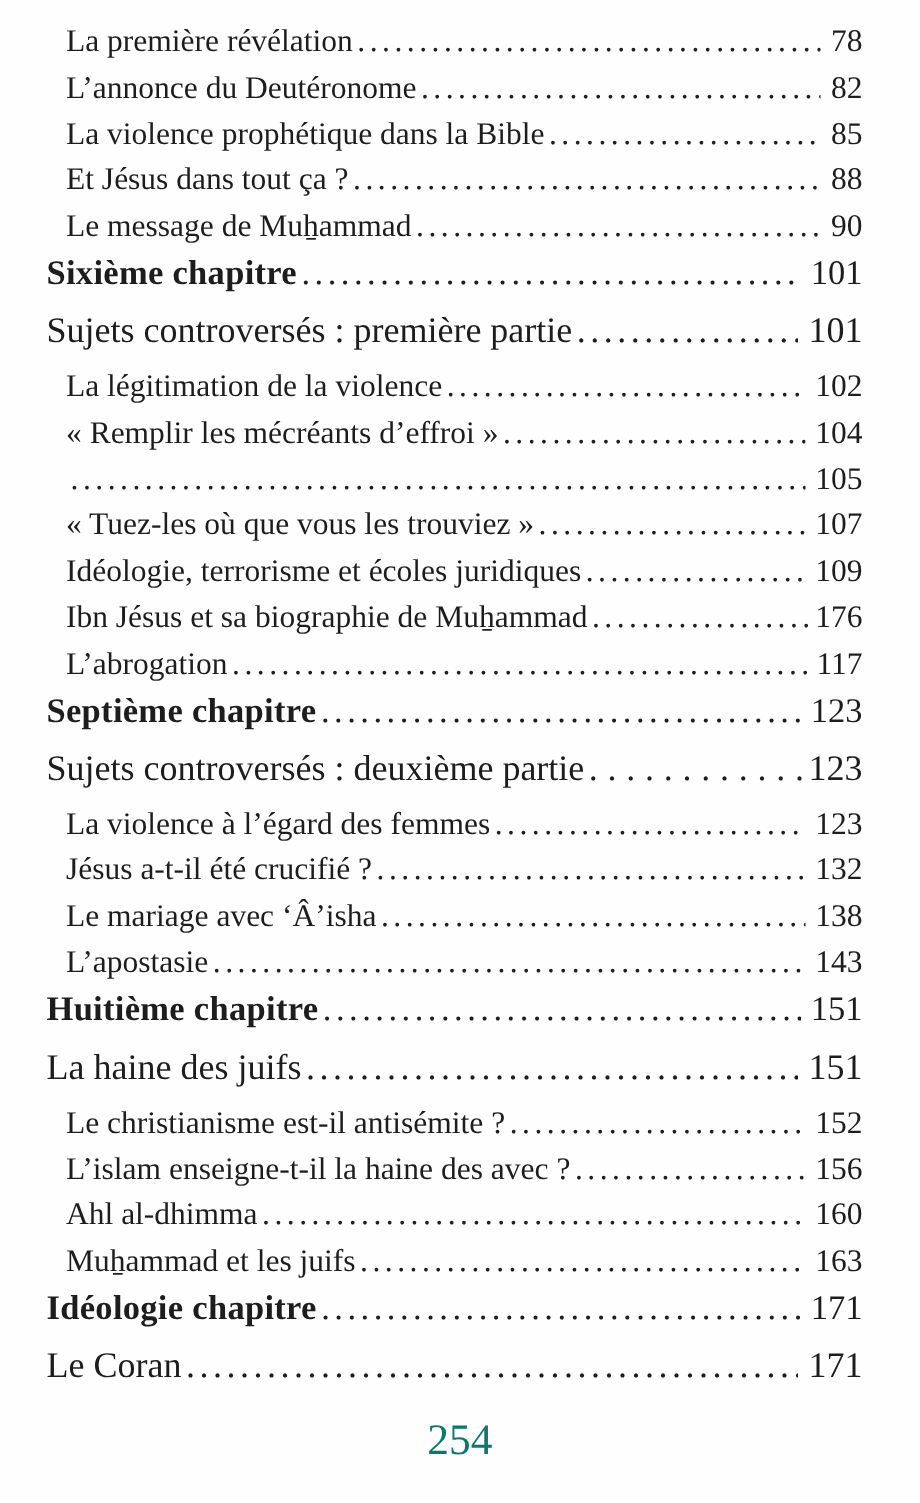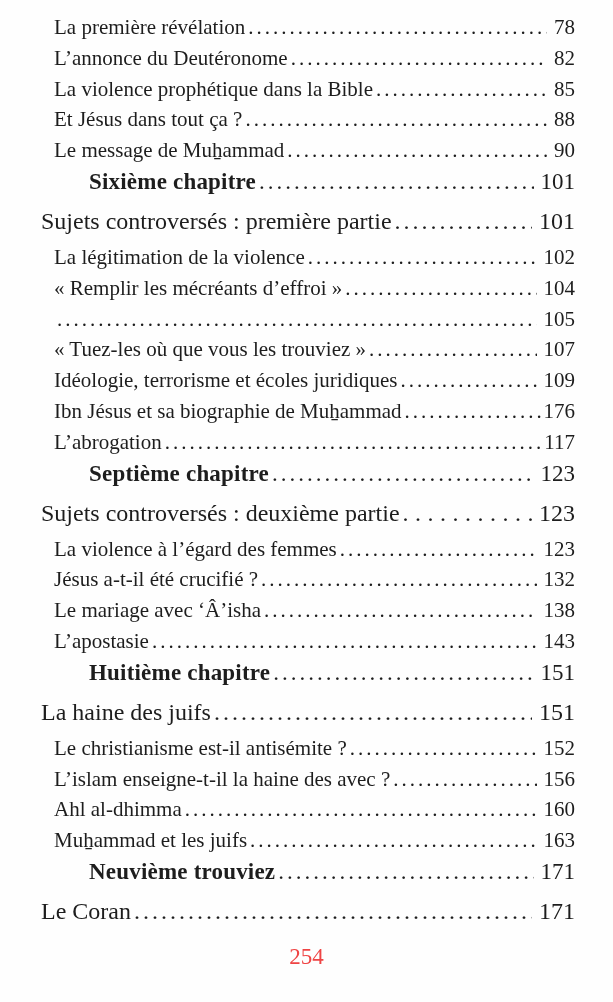--- a/index.html
+++ b/index.html
@@ -7,21 +7,21 @@
     position: relative;
     width: 613px;
     height: 1002px;
     background: #fefefe;
     font-family: "Liberation Serif", "DejaVu Serif", serif;
     color: #1d1d1d;
     overflow: hidden;
     box-sizing: border-box;
   }
   .toc {
-    padding: 15px 38px 0 41px;
+    padding: 15px 38px 0 31px;
     text-align: right;
   }
   .row {
     display: flex;
     align-items: baseline;
   }
   .row .label { white-space: nowrap; }
   .row .leader {
     flex: 1 1 auto;
     overflow: hidden;
@@ -46,30 +46,30 @@
 
   .row.sub {
     font-size: 21px;
     height: 30.8px;
     padding-left: 13px;
   }
   .row.chapter {
     font-size: 23px;
     height: 39px;
   }
-  .row.chapter .label { font-weight: 700; letter-spacing: 0.2px; margin-left: 48px; }
+  .row.chapter .label { font-weight: 700; letter-spacing: 0.2px; }
   .row.section {
     font-size: 24px;
     height: 37px;
   }
   .footer {
     margin-top: 9px;
     text-align: center;
-    font-size: 23px;
-    color: #ef4444;
+    font-size: 29px;
+    color: #0f766e;
   }
 </style>
 </head>
 <body>
 
 <div class="page">
   <div class="toc">
 
     <div class="row sub">
       <span class="label">La première révélation</span>
@@ -201,21 +201,21 @@
       <span class="leader"></span>
       <span class="pagenum">160</span>
     </div>
     <div class="row sub">
       <span class="label">Muẖammad et les juifs</span>
       <span class="leader"></span>
       <span class="pagenum">163</span>
     </div>
 
     <div class="row chapter">
-      <span class="label">Neuvième trouviez</span>
+      <span class="label">Idéologie chapitre</span>
       <span class="leader"></span>
       <span class="pagenum">171</span>
     </div>
     <div class="row section">
       <span class="label">Le Coran</span>
       <span class="leader"></span>
       <span class="pagenum">171</span>
     </div>
 
   </div>

